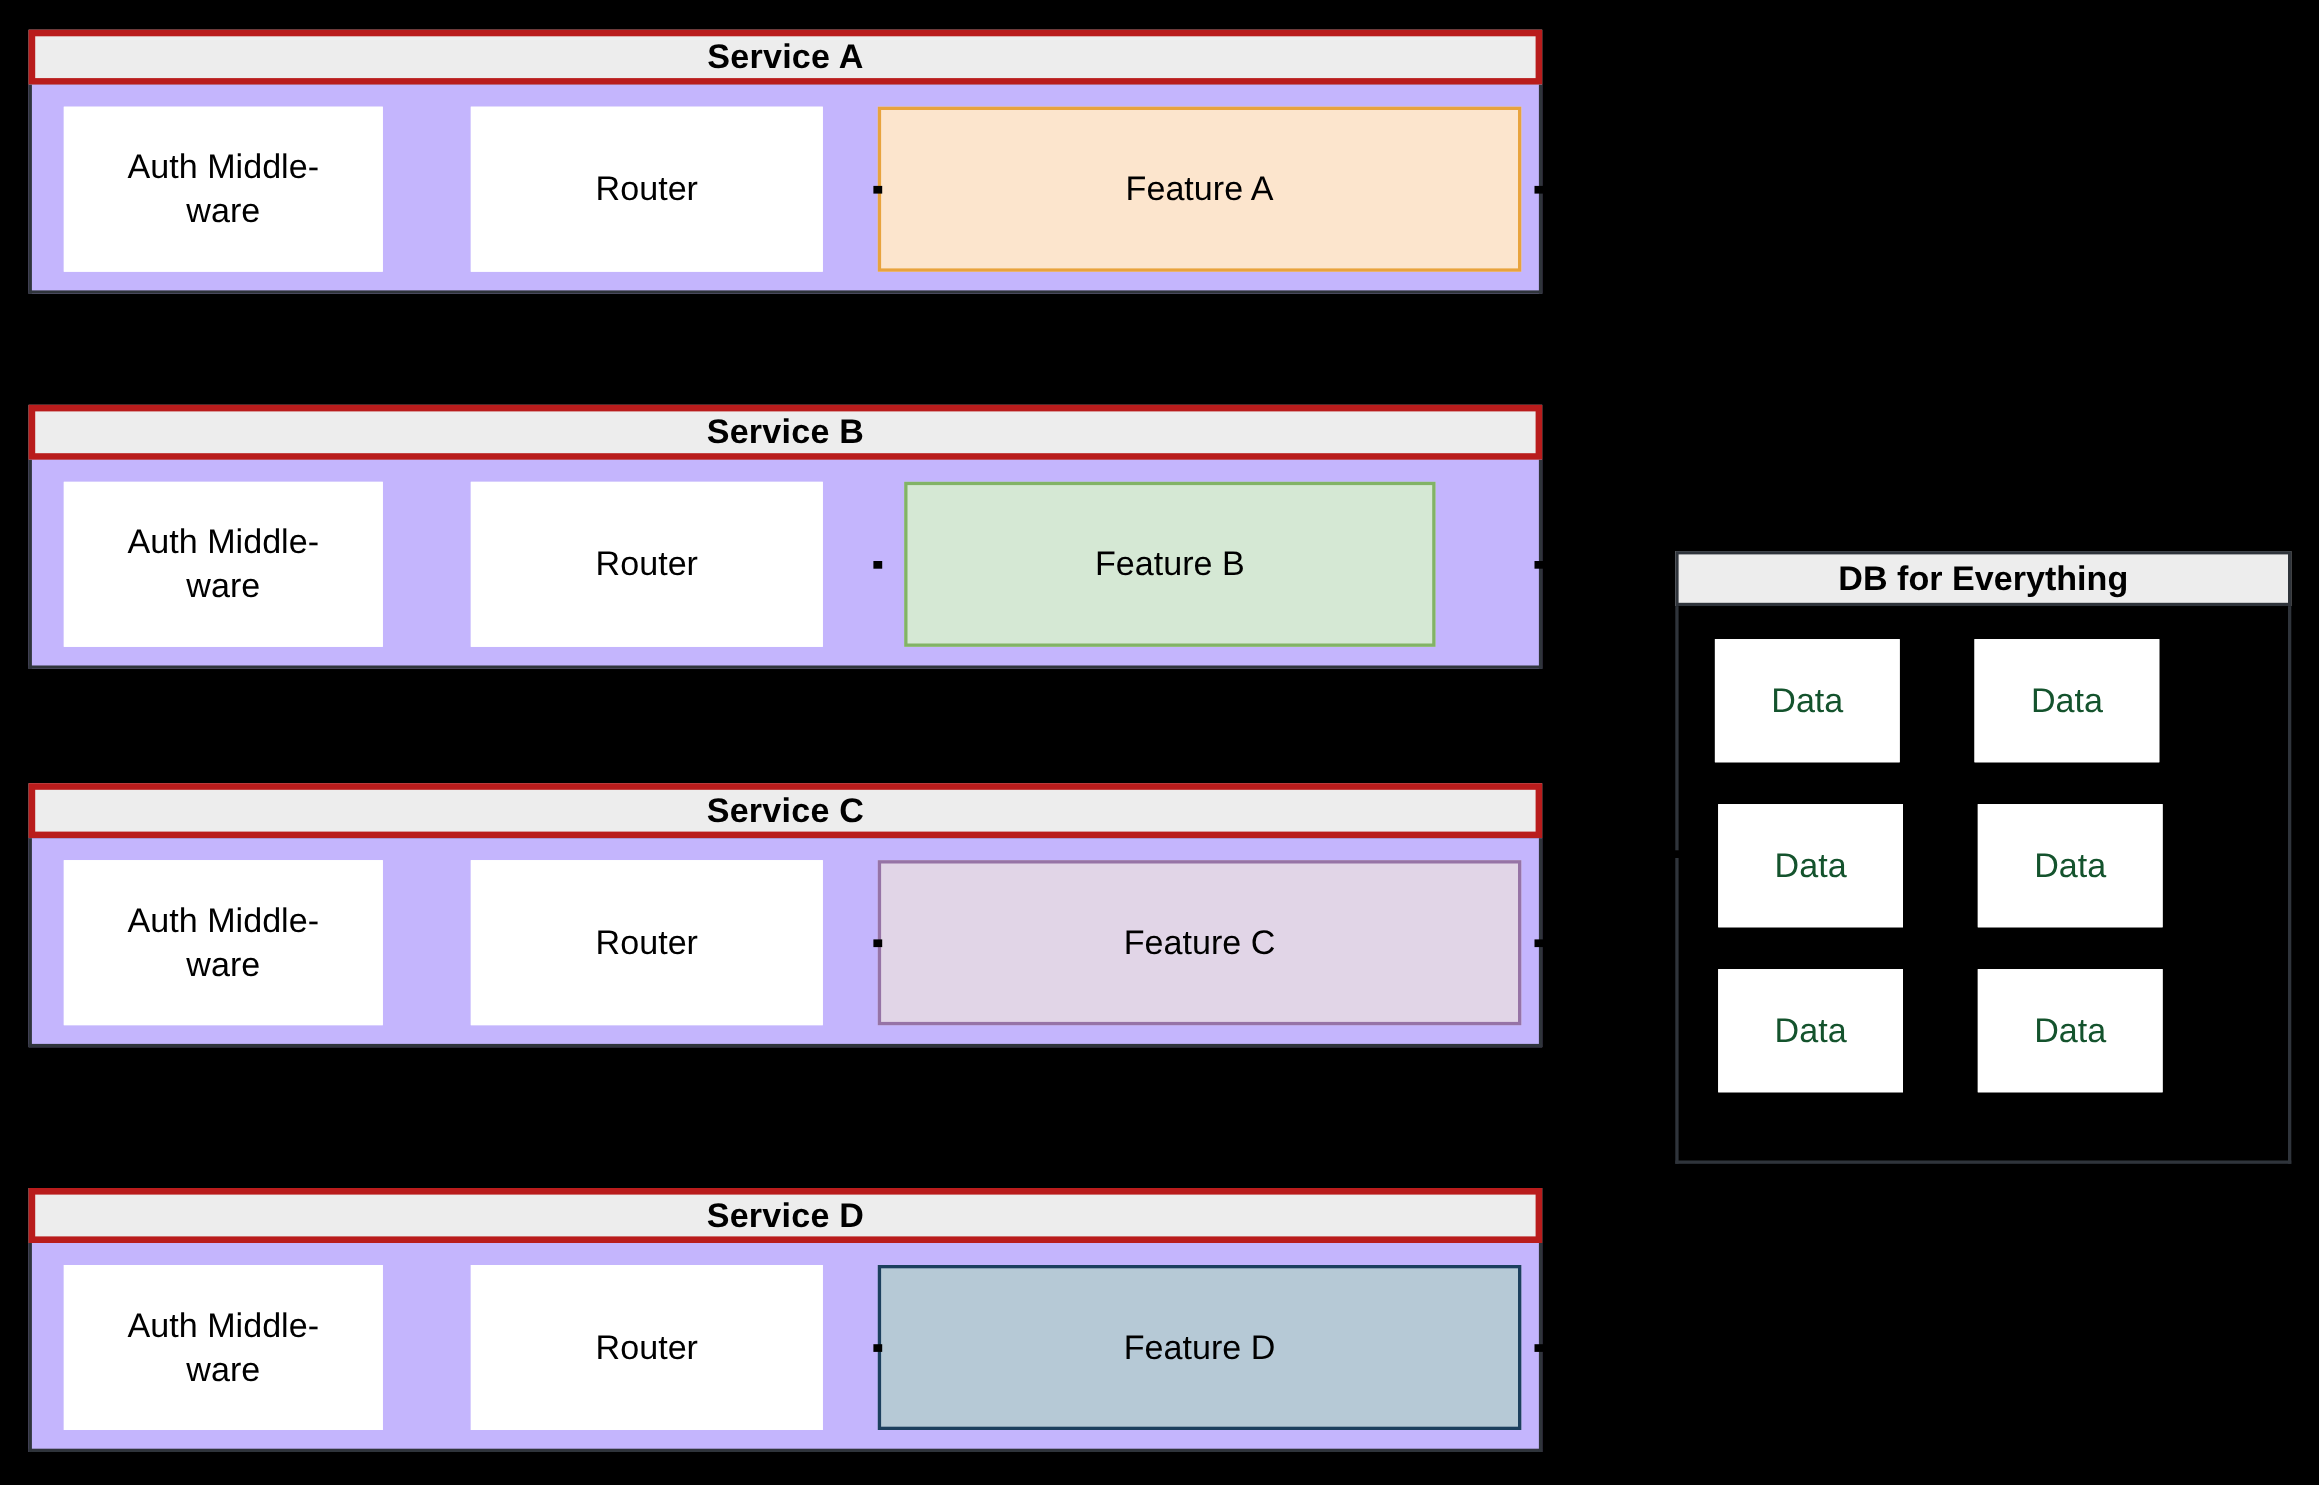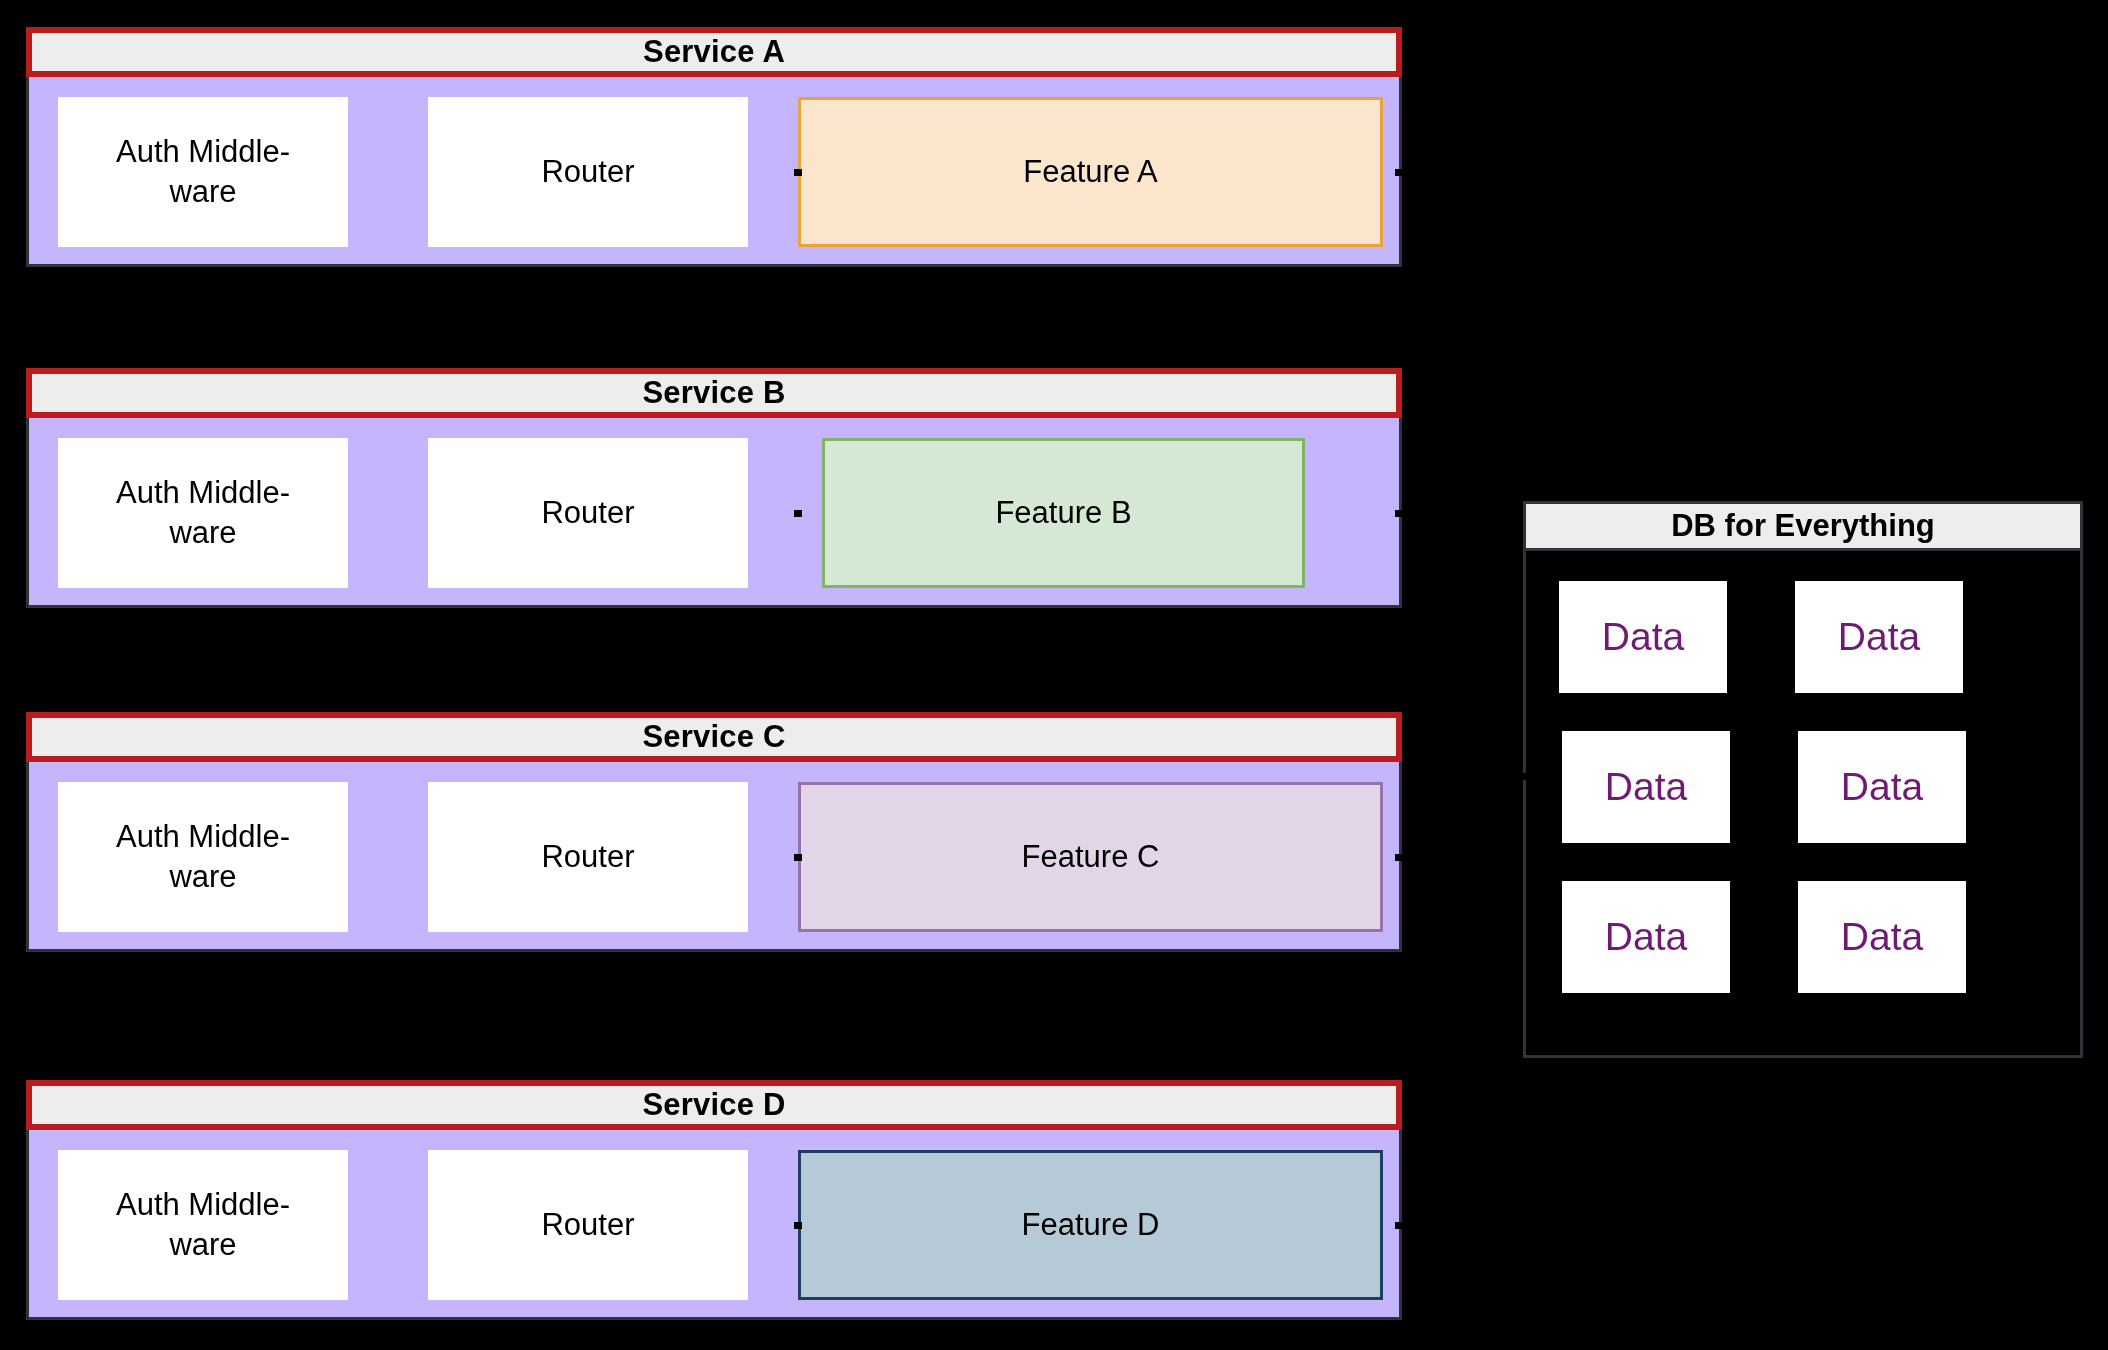--- a/index.html
+++ b/index.html
@@ -120,22 +120,22 @@
     border-top: none;
   }
   .data-box {
     position: absolute;
     box-sizing: border-box;
     background: #ffffff;
     border: 1px solid #ffffff;
     display: flex;
     align-items: center;
     justify-content: center;
-    font-size: 39px;
-    color: #701a75;
+    font-size: 31px;
+    color: #14532d;
   }
 </style>
 </head>
 <body>
 
 <div id="canvas">
     <div class="service-group" style="left: 26px; top: 27px; width: 1376px; height: 240px;">
       <div class="service-header">Service A</div>
       <div class="service-body" style="height: 190px;">
         <div class="node node-plain" style="left: 29px; top: 20px; width: 290px; height: 150px;">

